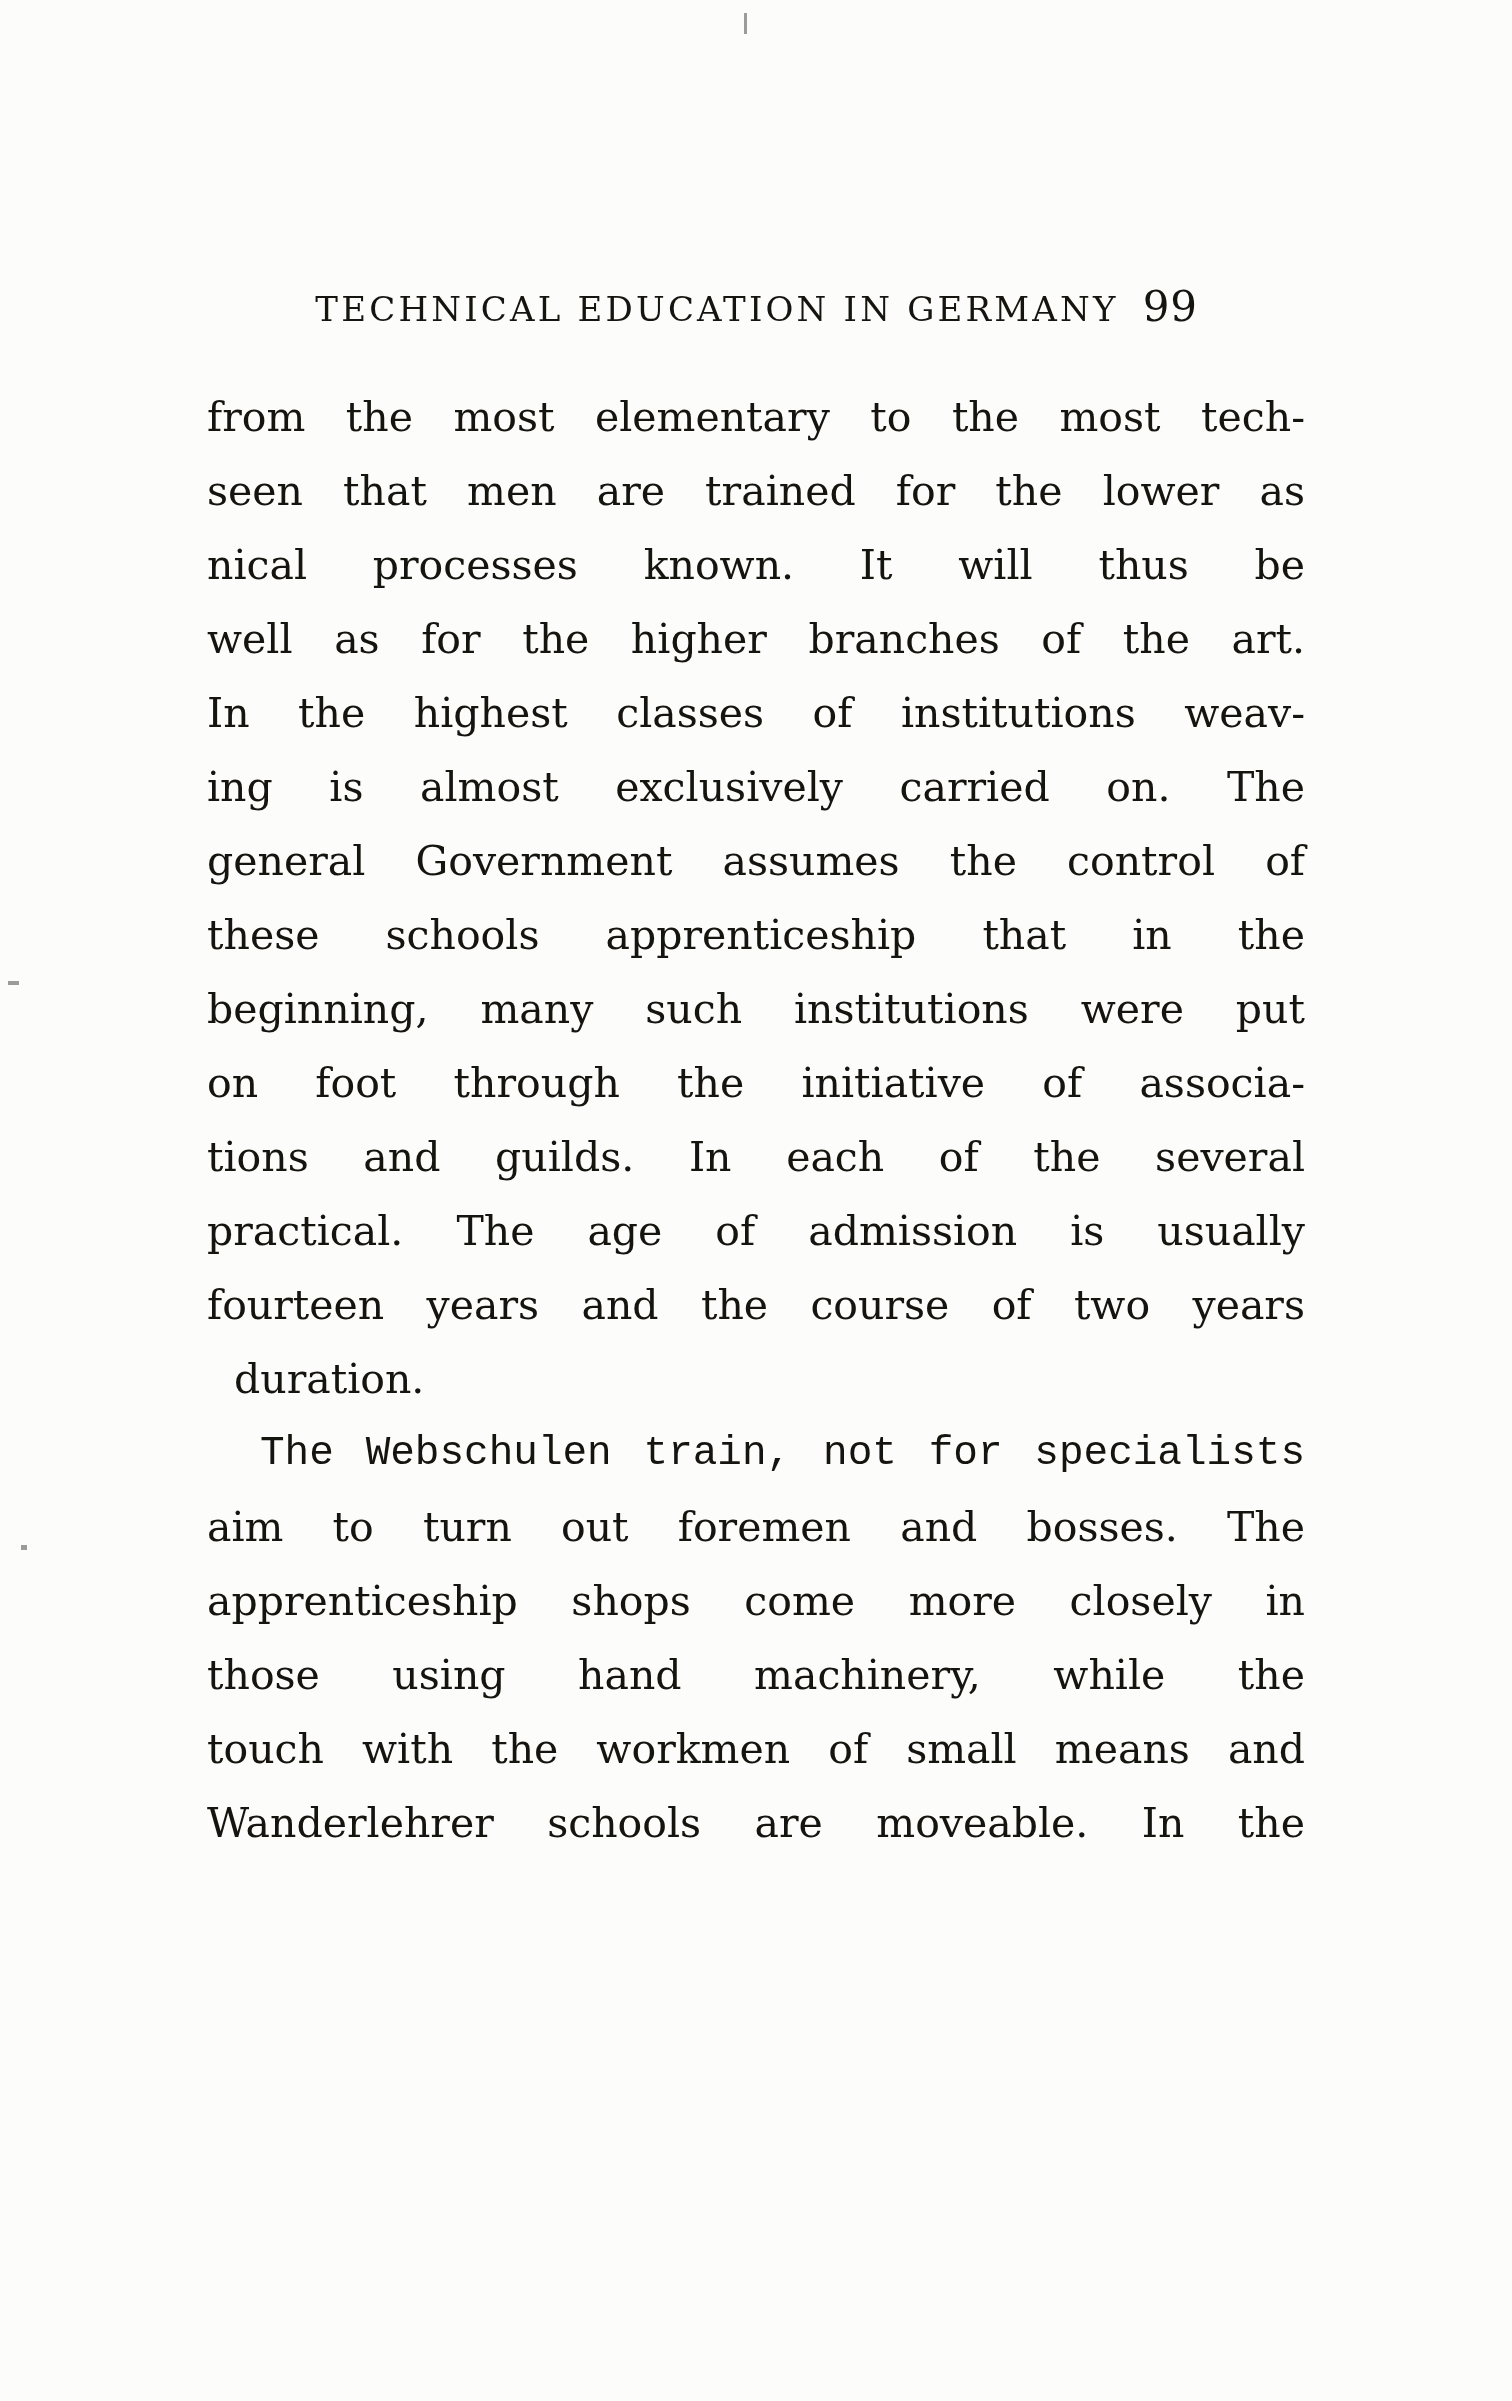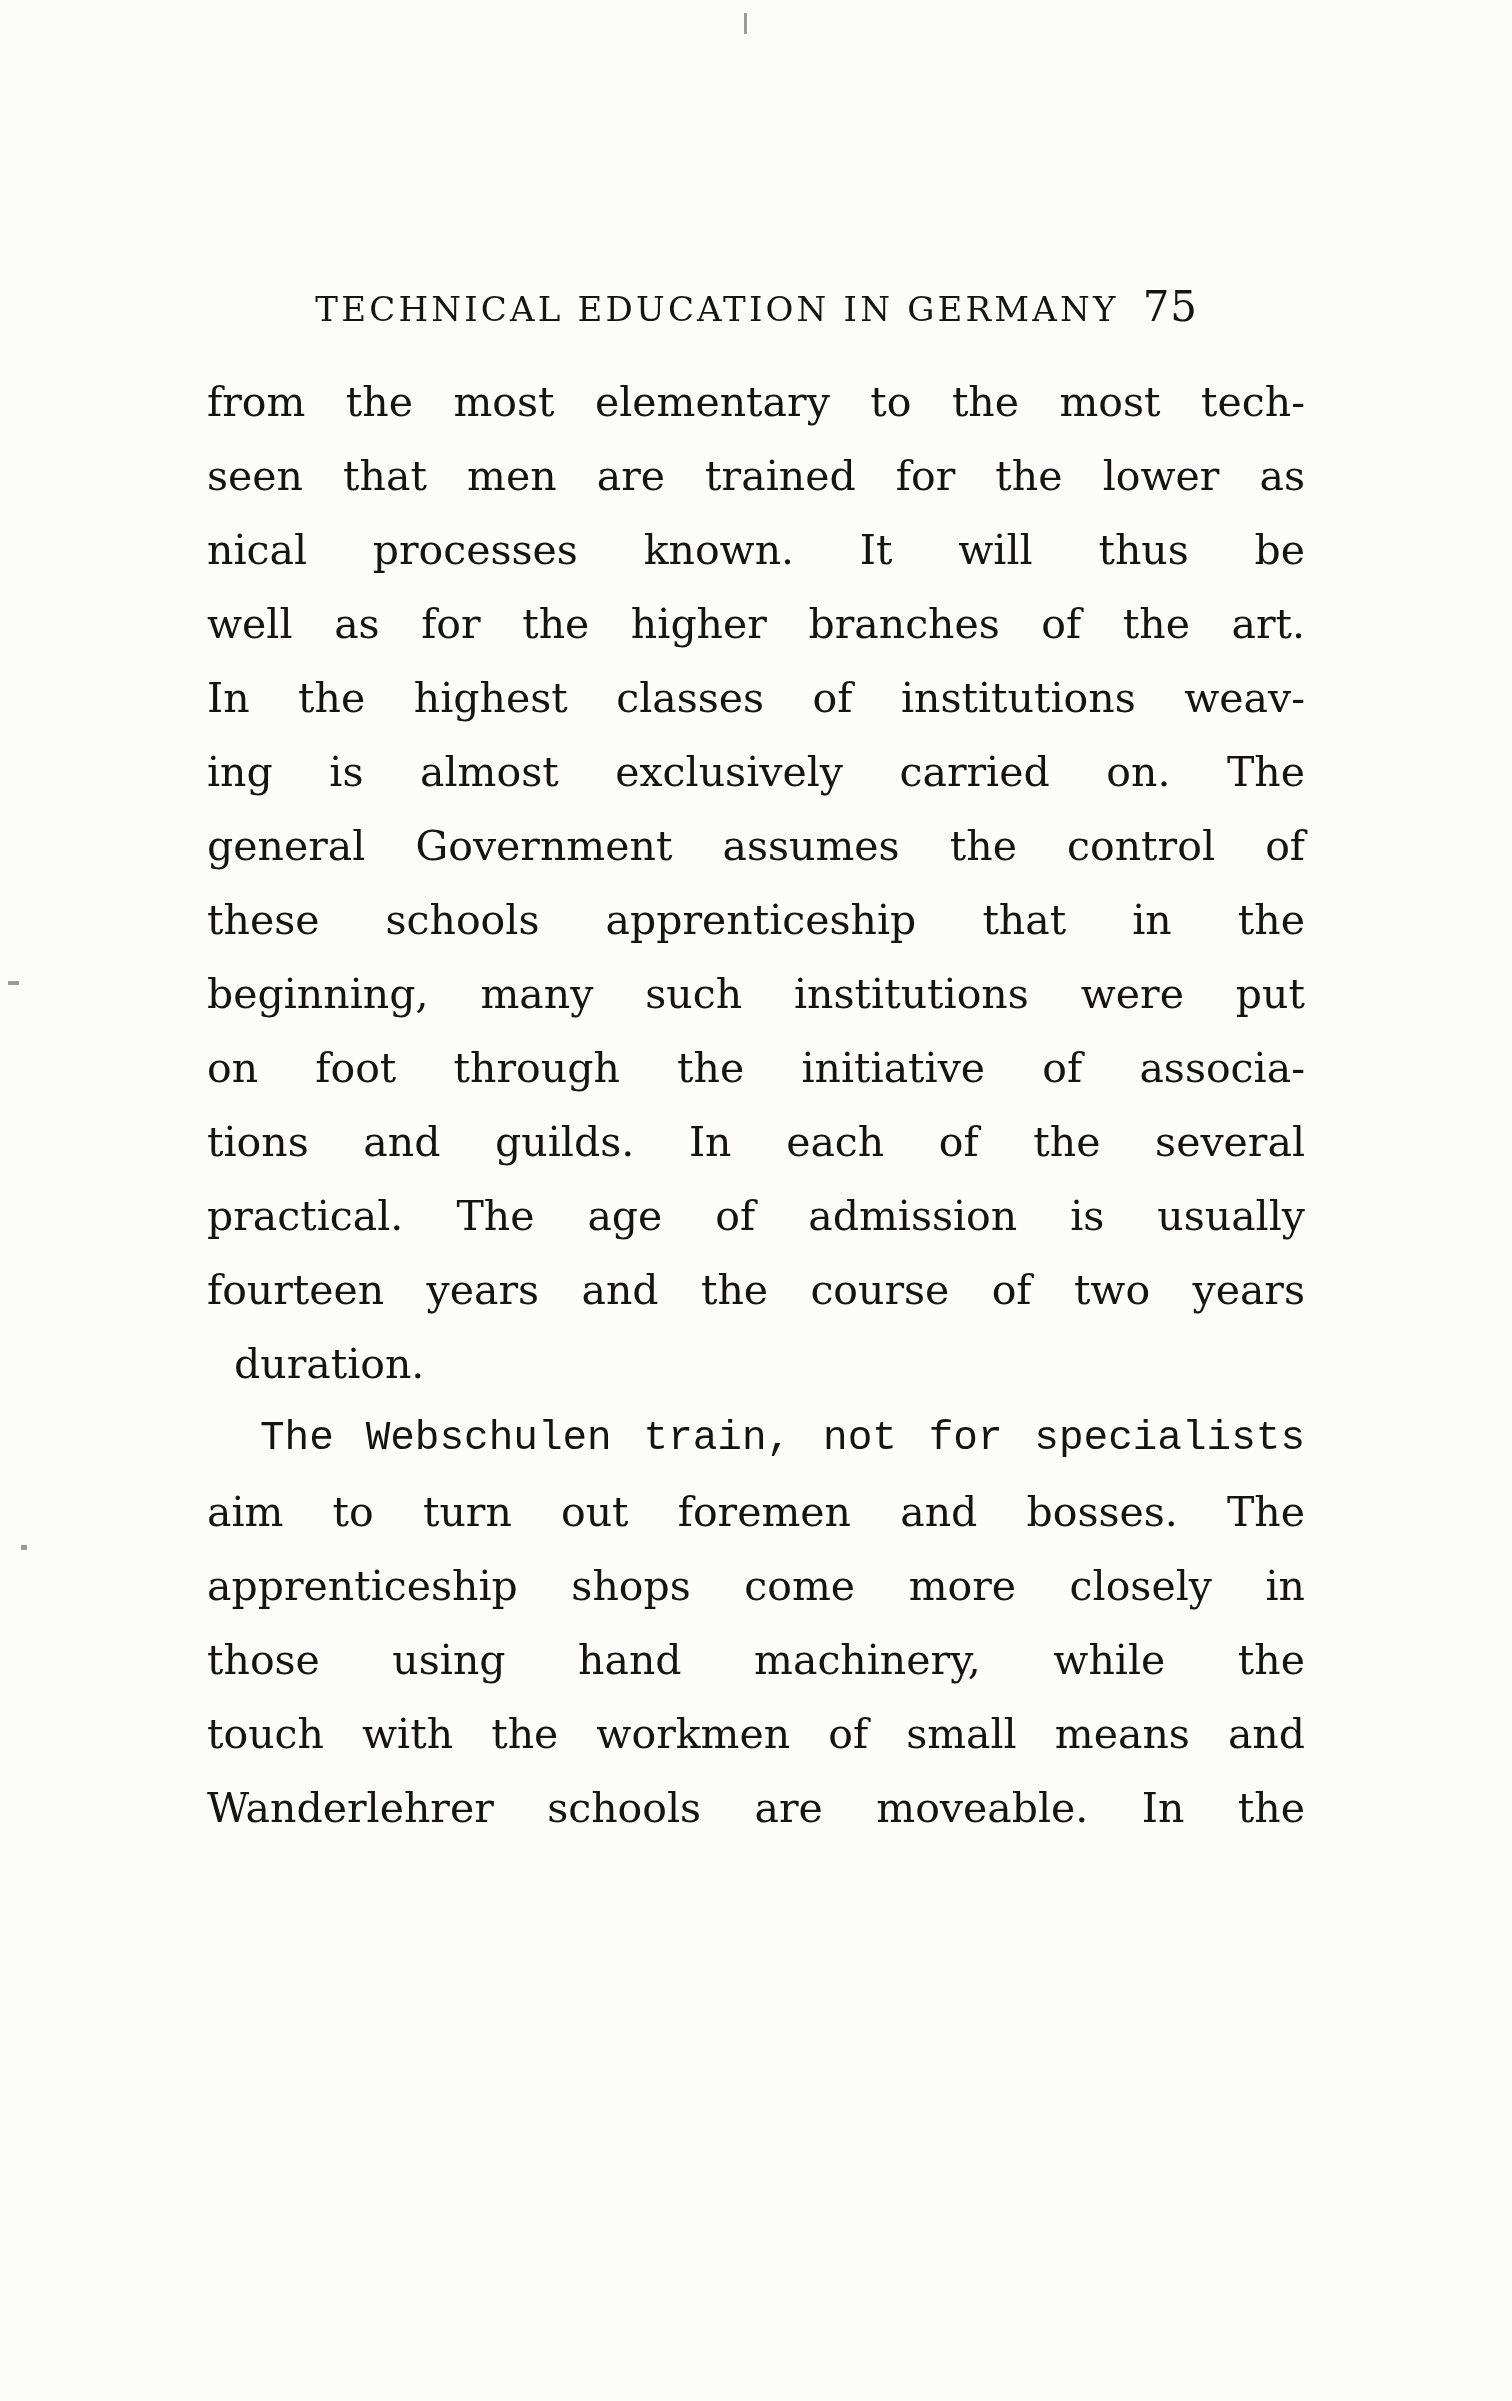--- a/index.html
+++ b/index.html
@@ -33,21 +33,21 @@
     font-weight: normal;
   }
   .running-header .page-number {
     font-size: 42px;
     letter-spacing: 0.8px;
     margin-left: 24px;
   }
   
   .body-col {
     position: absolute;
-    top: 365px;
+    top: 380px;
     left: 207px;
     width: 1098px;
     font-size: 41px;
     line-height: 74px;
     word-spacing: 4px;
   }
   .line {
     text-align: justify;
     text-align-last: justify;
     -moz-text-align-last: justify;
@@ -80,21 +80,21 @@
 </head>
 <body>
 
 <div class="page">
 
   <div class="speck speck-top"></div>
   <div class="speck speck-left"></div>
   <div class="speck speck-left-2"></div>
 
   <div class="running-header">
-    <span>TECHNICAL EDUCATION IN GERMANY</span><span class="page-number">75</span>
+    <span>TECHNICAL EDUCATION IN GERMANY</span><span class="page-number">99</span>
   </div>
 
   <div class="body-col">
       <div class="line">from the most elementary to the most tech-</div>
       <div class="line">seen that men are trained for the lower as</div>
       <div class="line">nical processes known.  It will thus be</div>
       <div class="line">well as for the higher branches of the art.</div>
       <div class="line">In the highest classes of institutions weav-</div>
       <div class="line">ing is almost exclusively carried on.  The</div>
       <div class="line">general Government assumes the control of</div>

